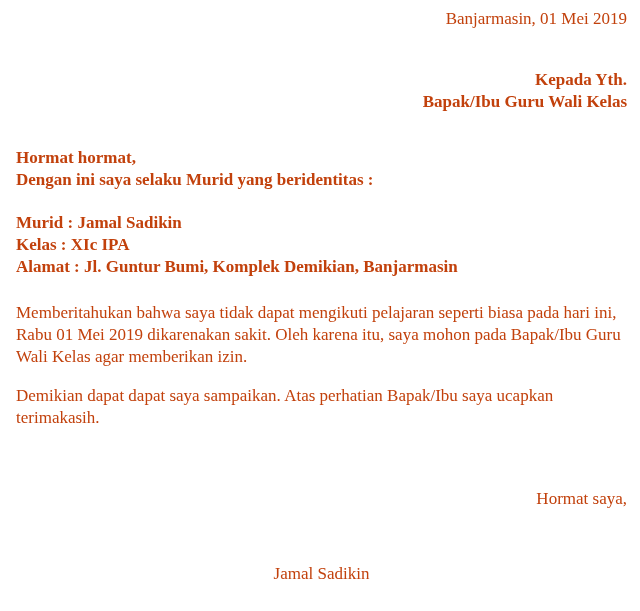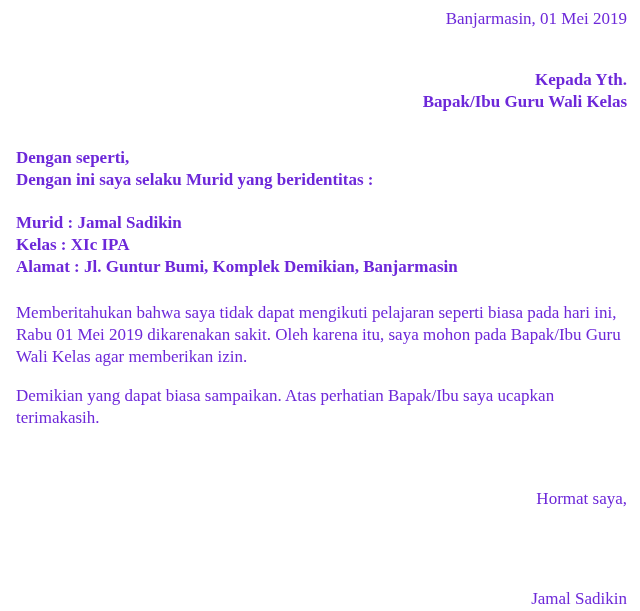--- a/index.html
+++ b/index.html
@@ -10,60 +10,60 @@
   .page {
     position: relative;
     width: 640px;
     height: 611px;
     background: #ffffff;
     box-sizing: border-box;
     padding: 8px 13px 0 16px;
     font-family: "Liberation Serif", "DejaVu Serif", serif;
     font-size: 17px;
     line-height: 22px;
-    color: #6d28d9;
+    color: #c2410c;
     overflow: hidden;
   }
   .right { text-align: right; }
   .left  { text-align: left; }
   .block { margin: 0; }
   .date-block      { margin-top: 0; }
   .recipient-block { margin-top: 39px; }
   .salutation-block{ margin-top: 34px; }
   .identity-block  { margin-top: 21px; }
   .body-paragraph-1{ margin-top: 24px; max-width: 611px; }
   .body-paragraph-2{ margin-top: 17px; max-width: 611px; }
   .closing-block   { margin-top: 59px; text-align: right; }
-  .signature-block { margin-top: 78px; }
+  .signature-block { margin-top: 53px; text-align: center; }
   .line { margin: 0; font-weight: bold; }
 </style>
 </head>
 <body>
 
 <div class="page">
 
   <div class="block date-block right">Banjarmasin, 01 Mei 2019</div>
 
   <div class="block recipient-block right">
     <div class="line">Kepada Yth.</div>
     <div class="line">Bapak/Ibu Guru Wali Kelas</div>
   </div>
 
   <div class="block salutation-block left">
-    <div class="line">Dengan seperti,</div>
+    <div class="line">Hormat hormat,</div>
     <div class="line">Dengan ini saya selaku Murid yang beridentitas :</div>
   </div>
 
   <div class="block identity-block left">
     <div class="line">Murid : Jamal Sadikin</div>
     <div class="line">Kelas : XIc IPA</div>
     <div class="line">Alamat : Jl. Guntur Bumi, Komplek Demikian, Banjarmasin</div>
   </div>
 
   <div class="block body-paragraph-1 left">Memberitahukan bahwa saya tidak dapat mengikuti pelajaran seperti biasa pada hari ini, Rabu 01 Mei 2019 dikarenakan sakit. Oleh karena itu, saya mohon pada Bapak/Ibu Guru Wali Kelas agar memberikan izin.</div>
 
-  <div class="block body-paragraph-2 left">Demikian yang dapat biasa sampaikan. Atas perhatian Bapak/Ibu saya ucapkan terimakasih.</div>
+  <div class="block body-paragraph-2 left">Demikian dapat dapat saya sampaikan. Atas perhatian Bapak/Ibu saya ucapkan terimakasih.</div>
 
   <div class="block closing-block right">Hormat saya,</div>
 
   <div class="block signature-block right">Jamal Sadikin</div>
 
 </div>
 
 </body></html>

